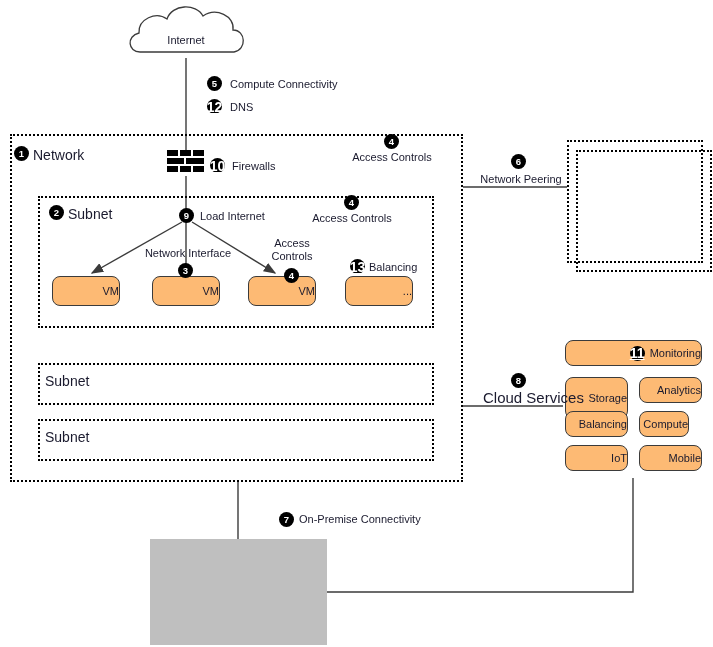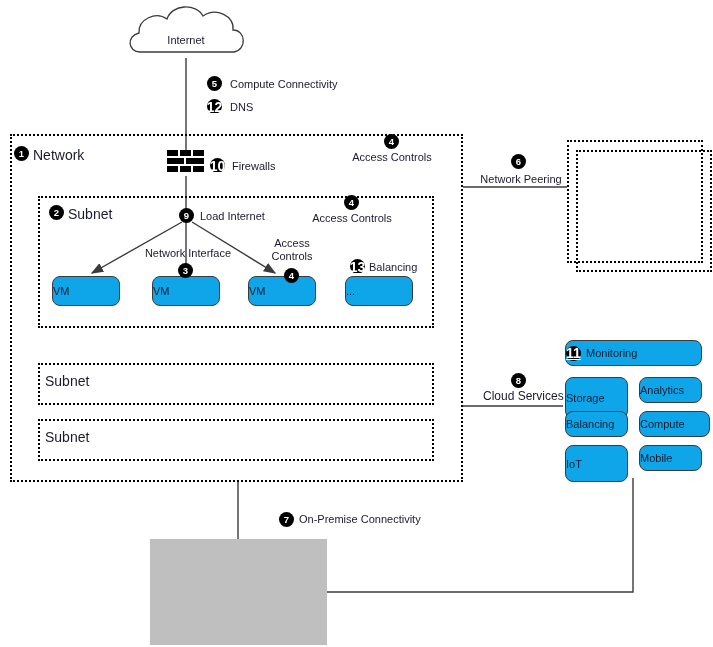--- a/index.html
+++ b/index.html
@@ -34,24 +34,24 @@
     font-size: 14px;
     color: #1a1a2e;
     white-space: nowrap;
   }
   
   .node {
     position: absolute;
     box-sizing: border-box;
     border: 1.4px solid #3b3b3b;
     border-radius: 8px;
-    background: #0ea5e9;
+    background: #fdba74;
     display: flex;
     align-items: center;
-    justify-content: flex-start;
+    justify-content: flex-end;
     font-size: 11px;
     color: #1a1a2e;
     white-space: nowrap;
   }
   
   .badge {
     position: absolute;
     width: 15px;
     height: 15px;
     border-radius: 50%;
@@ -81,21 +81,21 @@
     position: absolute;
     z-index: 4;
   }
   
   .onprem {
     position: absolute;
     background: #bfbfbf;
   }
   .cloud-text {
     position: absolute;
-    font-size: 12px;
+    font-size: 15px;
     color: #1a1a2e;
     z-index: 5;
   }
 </style>
 </head>
 <body>
 
 <div id="canvas">
 
   <svg class="layer" viewBox="0 0 713 647">
@@ -242,24 +242,24 @@
 
   <div class="node" style="left:565px; top:377px; width:63px; height:42px;">
     <span>Storage</span>
   </div>
   <div class="node" style="left:639px; top:377px; width:63px; height:26px;">
     <span>Analytics</span>
   </div>
   <div class="node" style="left:565px; top:411px; width:63px; height:26px;">
     <span>Balancing</span>
   </div>
-  <div class="node" style="left:639px; top:411px; width:71px; height:26px;">
+  <div class="node" style="left:639px; top:411px; width:50px; height:26px;">
     <span>Compute</span>
   </div>
-  <div class="node" style="left:565px; top:445px; width:63px; height:37px;">
+  <div class="node" style="left:565px; top:445px; width:63px; height:26px;">
     <span>IoT</span>
   </div>
   <div class="node" style="left:639px; top:445px; width:63px; height:26px;">
     <span>Mobile</span>
   </div>
 
   <div class="badge" style="left:279px; top:512px;">7</div>
   <div class="txt" style="left:299px; top:513px;">On-Premise Connectivity</div>
 
   <div class="onprem" style="left:150px; top:539px; width:177px; height:106px;"></div>

